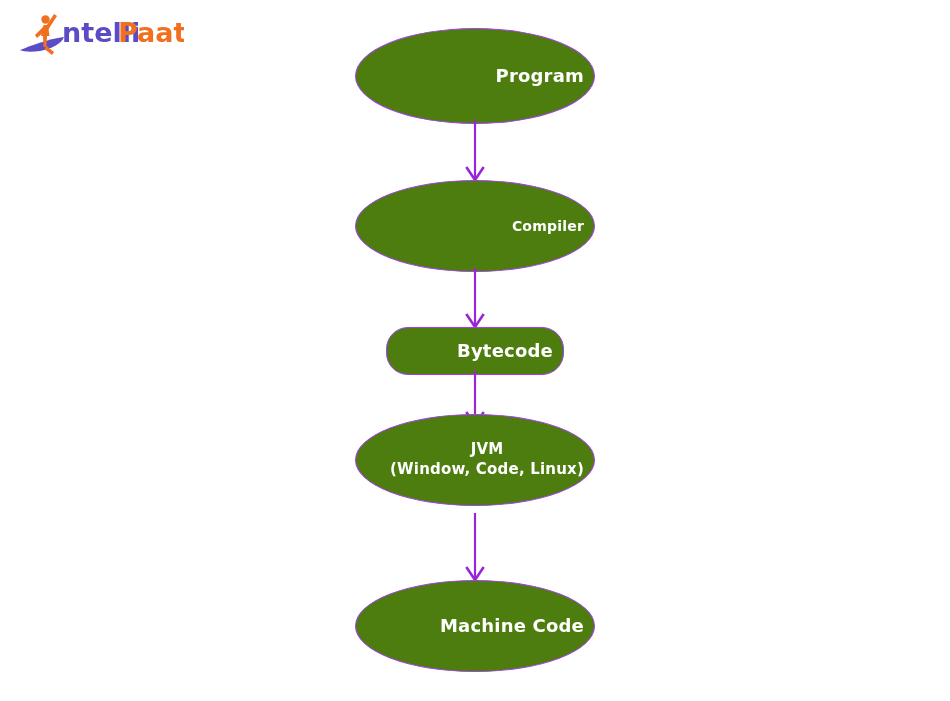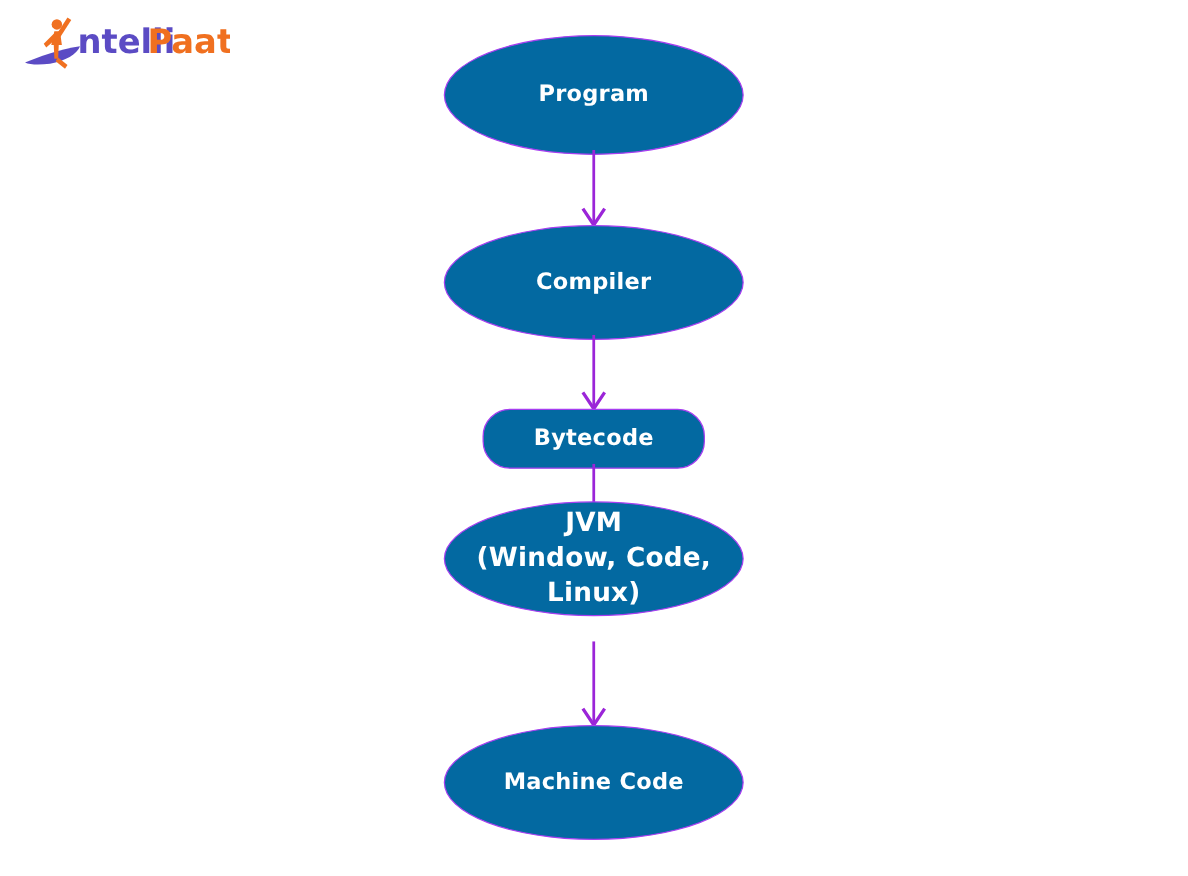--- a/index.html
+++ b/index.html
@@ -34,58 +34,58 @@
     left: 0;
     top: 0;
     width: 950px;
     height: 701px;
   }
 
   .flow-node {
     position: absolute;
     display: flex;
     align-items: center;
-    justify-content: center;
+    justify-content: flex-end;
     text-align: center;
     box-sizing: border-box;
     color: #ffffff;
     font-weight: bold;
     letter-spacing: 0.2px;
     line-height: 1.32;
-    background: #0369a1;
+    background: #4d7c0f;
     border: 1px solid #a63ef0;
   }
   .flow-node.ellipse {
     border-radius: 50%;
   }
   .flow-node.rect {
     border-radius: 0;
   }
   .node-label {
     display: block;
     padding: 0 10px;
   }
 
   
   #node-program {
     left: 355px; top: 28px; width: 240px; height: 96px;
     font-size: 18px;
   }
   #node-compiler {
     left: 355px; top: 180px; width: 240px; height: 92px;
-    font-size: 18px;
+    font-size: 14px;
   }
   #node-bytecode {
     left: 386px; top: 327px; width: 178px; height: 48px;
     font-size: 18px;
     border-radius: 22px;
   }
   #node-jvm {
-    left: 355px; top: 401px; width: 240px; height: 92px;
-    font-size: 21px;
+    left: 355px; top: 414px; width: 240px; height: 92px;
+    font-size: 15px;
   }
   #node-machinecode {
     left: 355px; top: 580px; width: 240px; height: 92px;
     font-size: 18px;
   }
 
   
   .flow-arrow {
     position: absolute;
     left: 455px;

